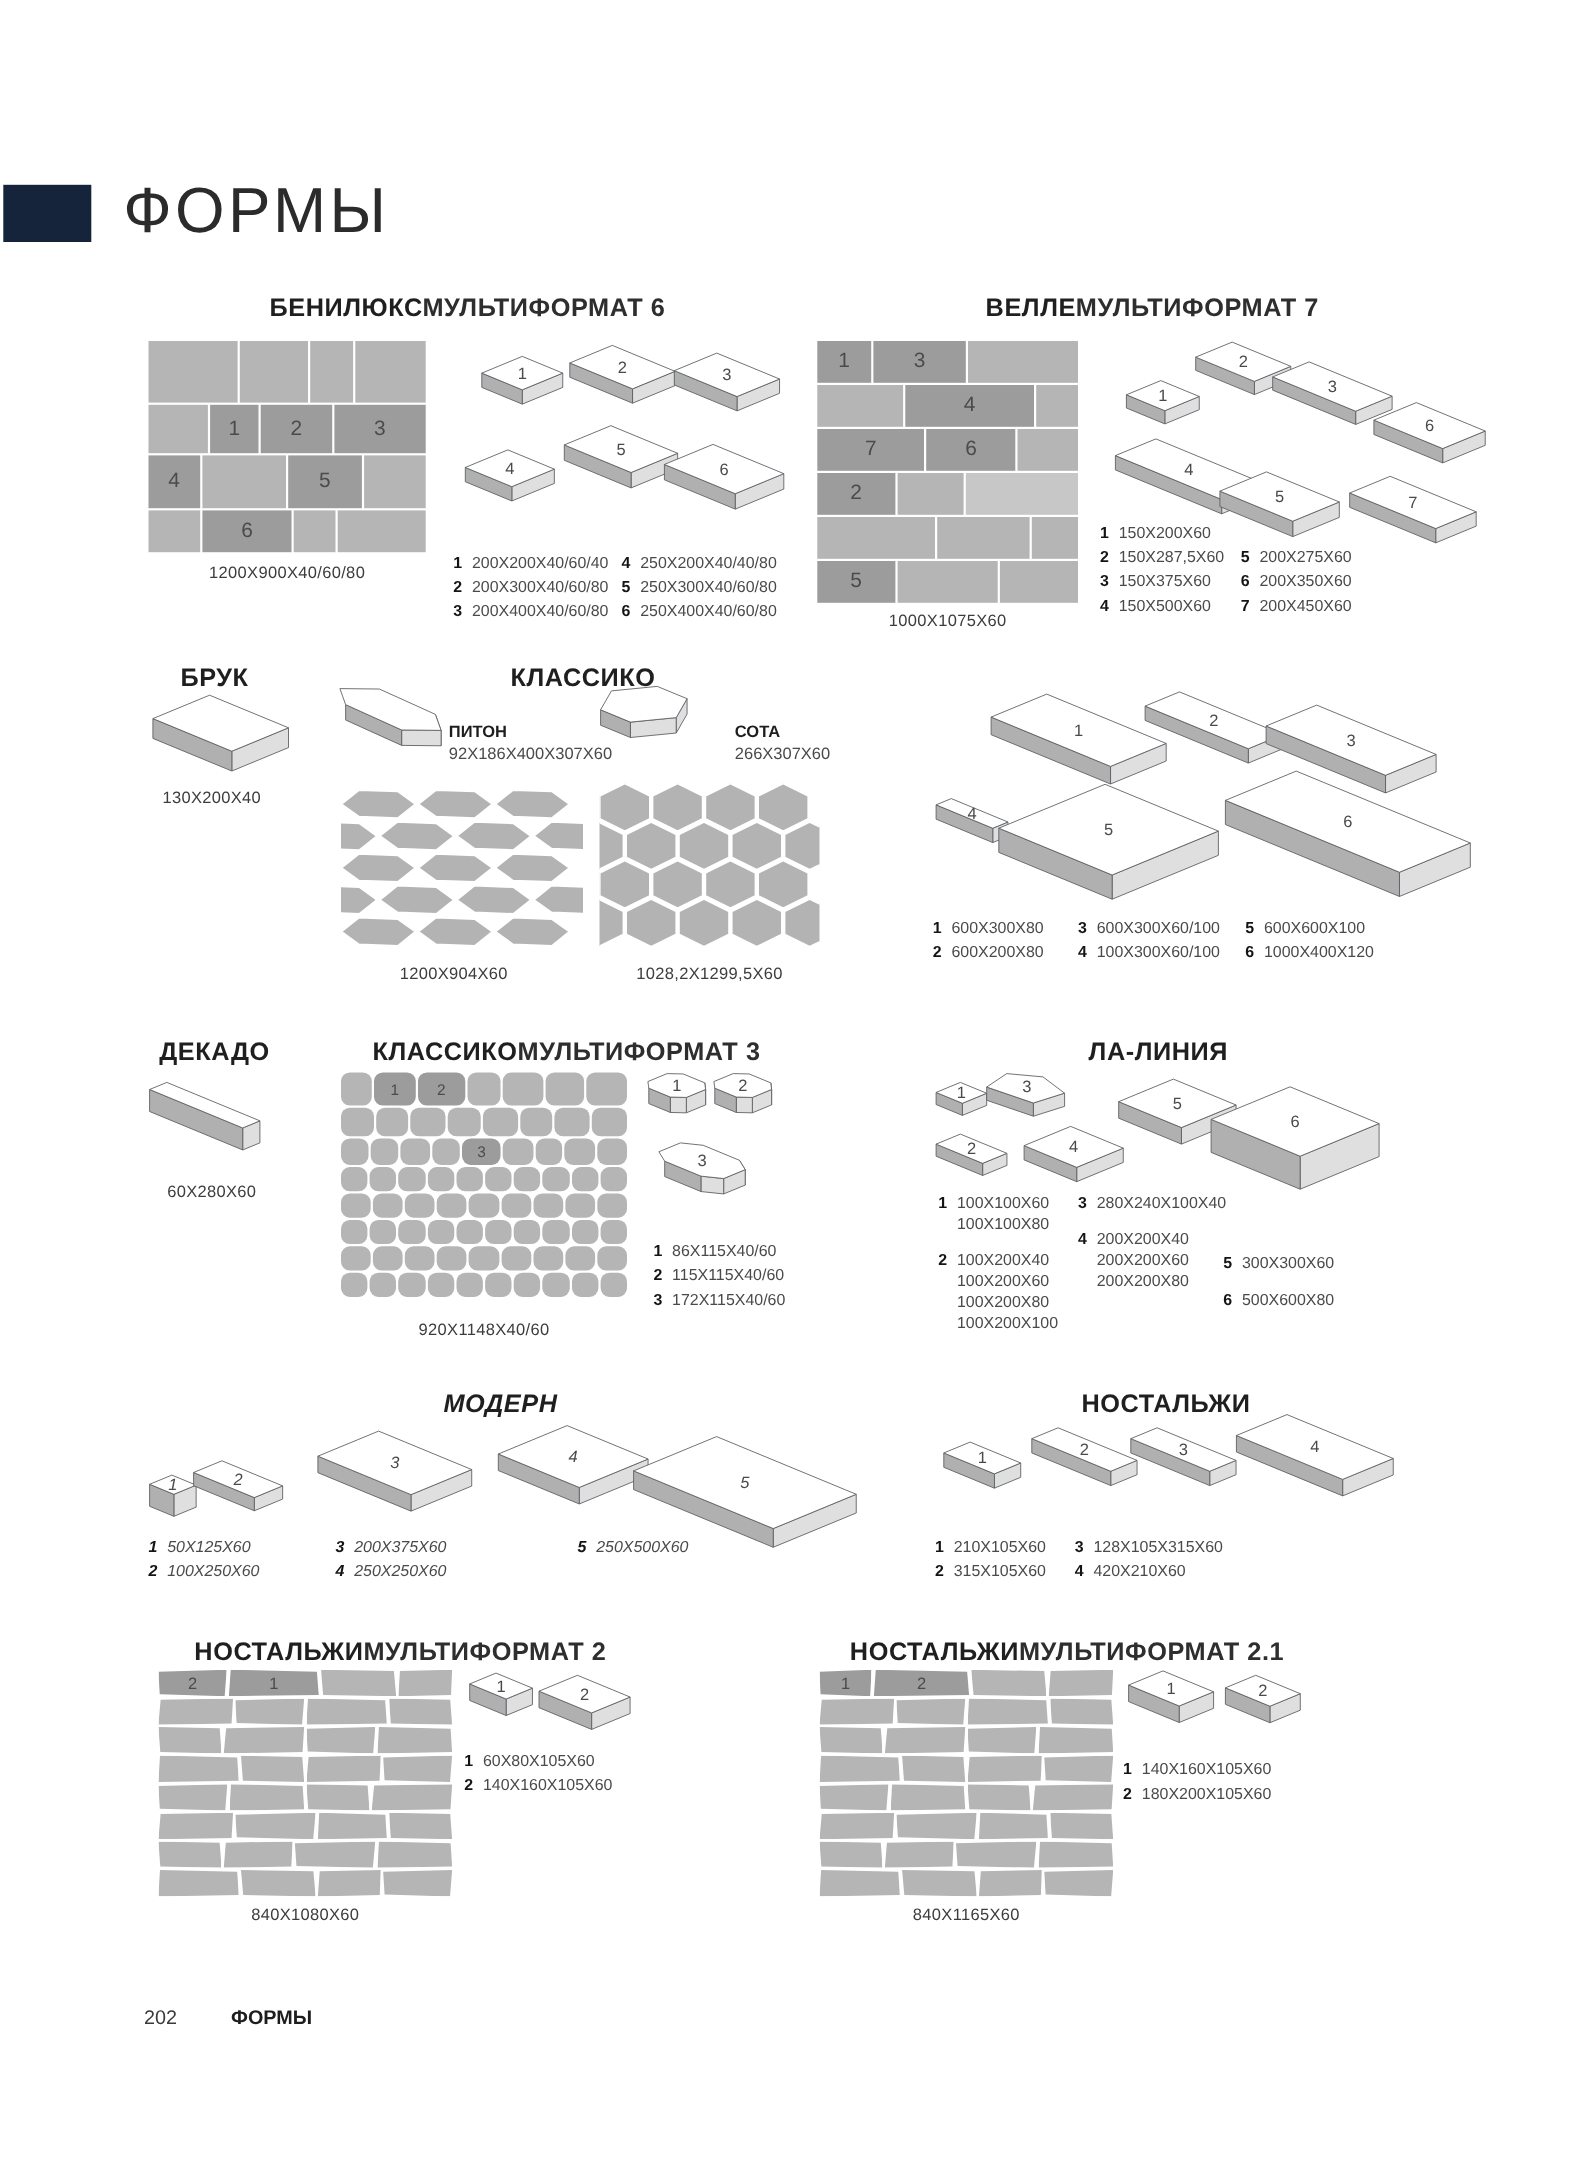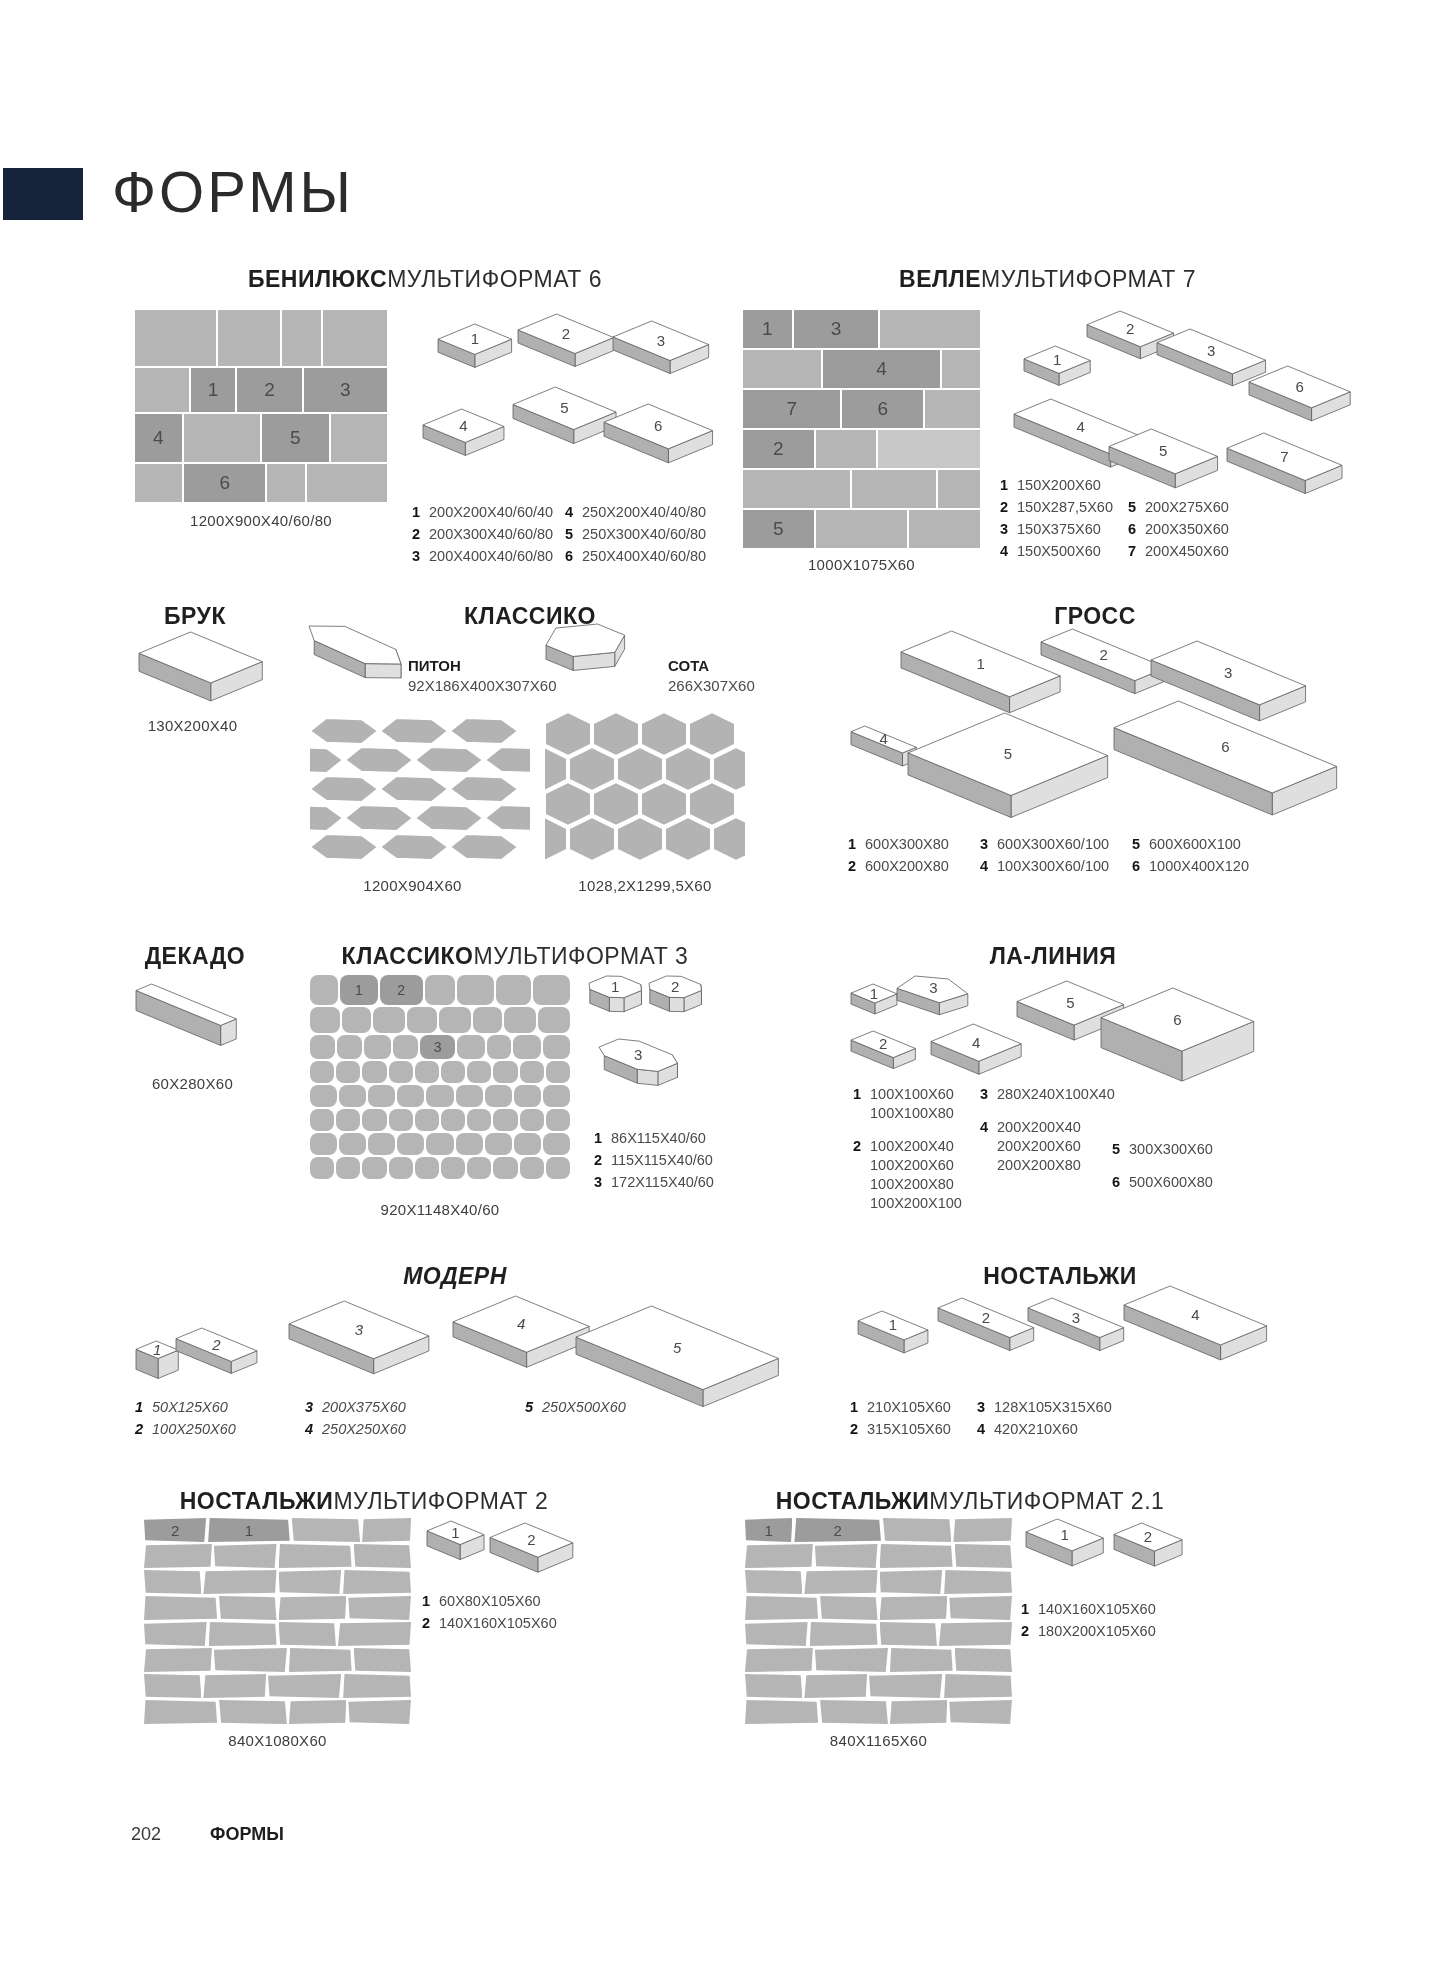--- a/index.html
+++ b/index.html
@@ -4,21 +4,21 @@
 <style>
   *{margin:0;padding:0;box-sizing:border-box}
   html,body{background:#ffffff}
   body{font-family:"Liberation Sans","DejaVu Sans",sans-serif}
   .page{position:relative;width:1448px;height:1974px;background:#fff;overflow:hidden}
   .header-rect{position:absolute;left:3px;top:168px;width:80px;height:52px;background:#15233b}
   .header-title{position:absolute;left:112px;top:158px;font-size:58px;letter-spacing:3px;color:#2b2b2b;font-weight:400}
   .section{position:absolute}
   .sec-title{position:absolute;left:0;top:8px;width:100%;text-align:center;font-size:23px;letter-spacing:.5px;color:#1f1f1f;white-space:nowrap}
   .sec-title .tb{font-weight:bold}
-  .sec-title .tr{font-weight:normal;color:#2e2e2e}
+  .sec-title .tr{font-weight:bold;color:#2e2e2e}
   .mosaic{position:absolute;display:flex;flex-direction:column;gap:2px}
   .mrow{display:flex;gap:2px;width:100%;flex:0 0 auto}
   .mcell{position:relative;display:flex;align-items:center;justify-content:center}
   .kind-rect .mcell span{font-size:19px;color:#4b4b4b}
   .kind-cobble .mcell{border-radius:8px}
   .kind-cobble .mcell span{font-size:14px;color:#4b4b4b}
   .kind-trap .mcell span{font-size:15px;color:#4b4b4b}
   .kind-trap .t0{clip-path:polygon(0 7%,100% 0,97% 100%,2% 93%)}
   .kind-trap .t1{clip-path:polygon(2% 0,98% 7%,100% 95%,0 100%)}
   .kind-trap .t2{clip-path:polygon(0 0,97% 5%,100% 100%,3% 95%)}
@@ -374,21 +374,20 @@
           <span class="gt">92X186X400X307X60</span>
         </div>
         <div class="glabel" style="left: 368px; top: 62px;">
           <span class="gb">СОТА</span>
           <span class="gt">266X307X60</span>
         </div>
         <div class="caption" style="left: 5px; top: 282px; width: 215px;">1200X904X60</div>
         <div class="caption" style="left: 240px; top: 282px; width: 210px;">1028,2X1299,5X60</div>
       </div>
       <div class="section" style="left: 845px; top: 595px; width: 500px; height: 300px;">
-        <div class="sec-title"><span class="tb">ГРОСС</span></div>
         <svg width="162" height="84" class="iso" style="left: 55px; top: 35px;">
           <polygon points="160.16,45.84 109.56,66.74 109.56,82.74 160.16,61.84" fill="#dfdfdf" stroke="#5c6064" stroke-width="0.8" stroke-linejoin="round"></polygon>
           <polygon points="109.56,66.74 1,21.9 1,37.9 109.56,82.74" fill="#b0b0b0" stroke="#5c6064" stroke-width="0.8" stroke-linejoin="round"></polygon>
           <polygon points="51.6,1 160.16,45.84 109.56,66.74 1,21.9" fill="#ffffff" stroke="#5c6064" stroke-width="0.8" stroke-linejoin="round"></polygon>
           <text x="80.58" y="38.87" text-anchor="middle" class="iso-num">1</text>
         </svg>
         <svg width="128" height="67" class="iso" style="left: 195px; top: 33px;">
           <polygon points="126.12,39.76 94.84,52.68 94.84,65.68 126.12,52.76" fill="#dfdfdf" stroke="#5c6064" stroke-width="0.8" stroke-linejoin="round"></polygon>
           <polygon points="94.84,52.68 1,13.92 1,26.92 94.84,65.68" fill="#b0b0b0" stroke="#5c6064" stroke-width="0.8" stroke-linejoin="round"></polygon>
           <polygon points="32.28,1 126.12,39.76 94.84,52.68 1,13.92" fill="#ffffff" stroke="#5c6064" stroke-width="0.8" stroke-linejoin="round"></polygon>

